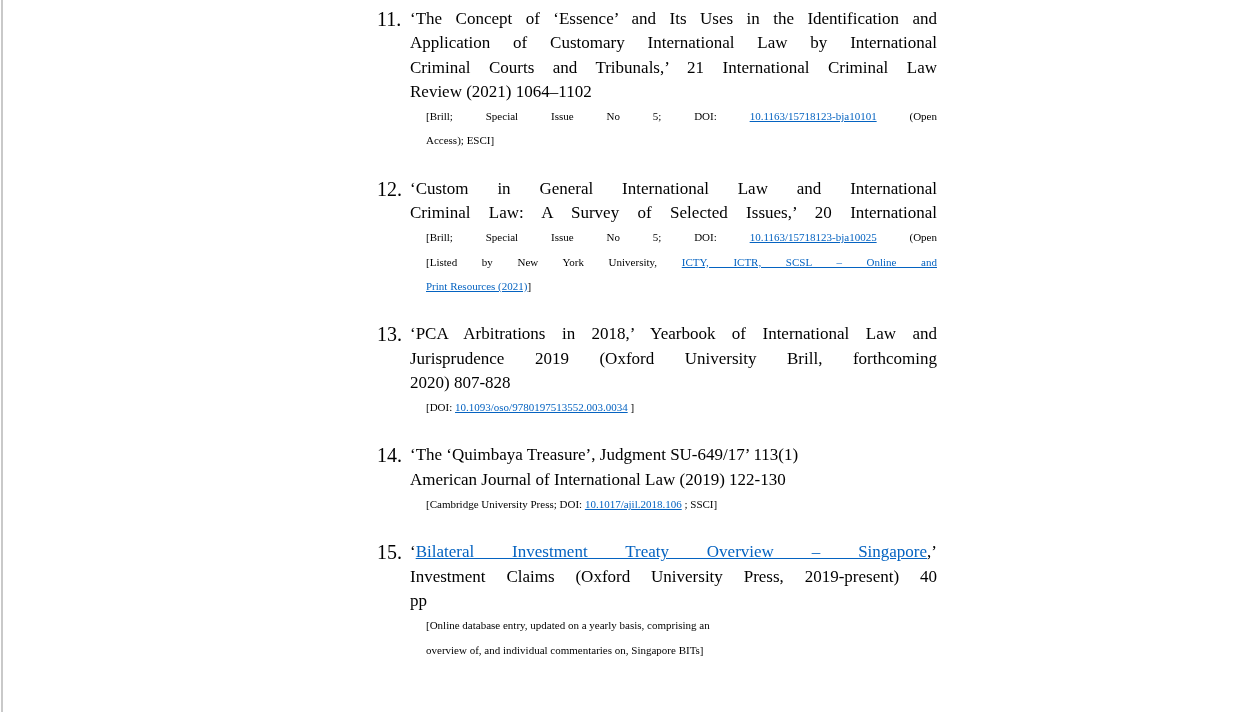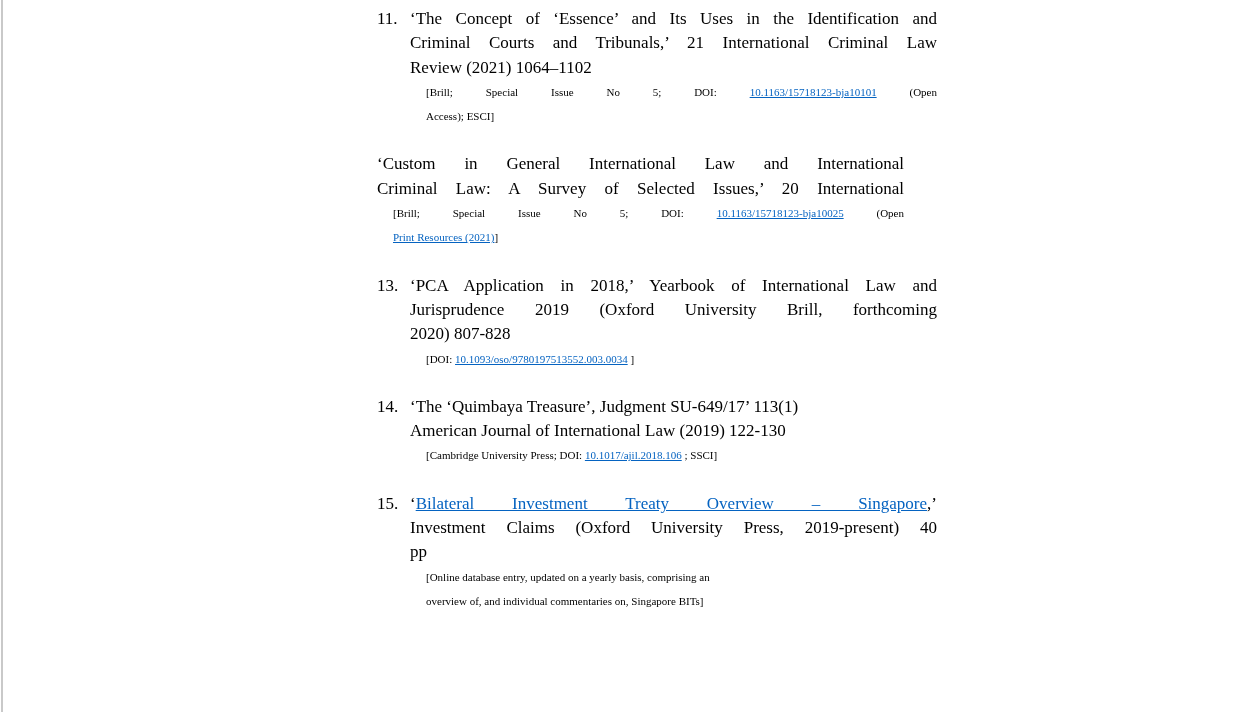--- a/index.html
+++ b/index.html
@@ -21,21 +21,21 @@
   .pub-list {
     position: absolute;
     left: 377px; top: 7px;
     width: 562px;
     margin: 0; padding: 0;
     list-style: none;
   }
   .item { display: flex; margin-bottom: 24px; }
   .num {
     flex: none; width: 33px;
-    font-size: 17px; line-height: 24.3px;
+    font-size: 20px; line-height: 24.3px;
   }
   .content { flex: none; width: 527px; }
   .line { font-size: 17px; line-height: 24.3px; white-space: normal; }
   .line.j { text-align: justify; text-align-last: justify; }
   .line.note { font-size: 11px; margin-left: 16px; }
   .it { }
   a.lnk {
     color: var(--link);
     text-decoration: underline;
     cursor: pointer;
@@ -45,38 +45,41 @@
 </head>
 <body style="background: rgb(255, 255, 255);">
 
 <div class="page-edge"></div>
 
 <ol class="pub-list">
     <li class="item">
       <div class="num">11.</div>
       <div class="content">
         <div class="line j"><span>‘The Concept of ‘Essence’ and Its Uses in the Identification and</span></div>
+        <div class="line j"><span>Application of Customary International Law by International</span></div>
         <div class="line j"><span>Criminal Courts and Tribunals,’ 21 </span><span class="it">International Criminal Law</span></div>
         <div class="line"><span class="it">Review</span><span> (2021) 1064–1102</span></div>
         <div class="line note j"><span>[Brill; Special Issue No 5; DOI: </span><a class="lnk" href="#">10.1163/15718123-bja10101</a><span> (Open</span></div>
         <div class="line note"><span>Access); </span><span class="it">ESCI</span><span>]</span></div>
       </div>
     </li>
     <li class="item">
+      <div class="num">12.</div>
       <div class="content">
         <div class="line j"><span>‘Custom in General International Law and International</span></div>
         <div class="line j"><span>Criminal Law: A Survey of Selected Issues,’ 20 </span><span class="it">International</span></div>
         <div class="line note j"><span>[Brill; Special Issue No 5; DOI: </span><a class="lnk" href="#">10.1163/15718123-bja10025</a><span> (Open</span></div>
+        <div class="line note j"><span>[Listed by New York University, </span><a class="lnk" href="#">ICTY, ICTR, SCSL – Online and</a></div>
         <div class="line note"><a class="lnk" href="#">Print Resources (2021)</a><span>]</span></div>
       </div>
     </li>
     <li class="item">
       <div class="num">13.</div>
       <div class="content">
-        <div class="line j"><span>‘PCA Application in 2018,’ </span><span class="it">Yearbook of International Law and</span></div>
+        <div class="line j"><span>‘PCA Arbitrations in 2018,’ </span><span class="it">Yearbook of International Law and</span></div>
         <div class="line j"><span class="it">Jurisprudence 2019</span><span> (Oxford University Brill, forthcoming</span></div>
         <div class="line"><span>2020) 807-828</span></div>
         <div class="line note"><span>[DOI: </span><a class="lnk" href="#">10.1093/oso/9780197513552.003.0034</a><span> ]</span></div>
       </div>
     </li>
     <li class="item">
       <div class="num">14.</div>
       <div class="content">
         <div class="line"><span>‘The ‘Quimbaya Treasure’, Judgment SU-649/17’ 113(1)</span></div>
         <div class="line"><span class="it">American Journal of International Law</span><span> (2019) 122-130</span></div>

